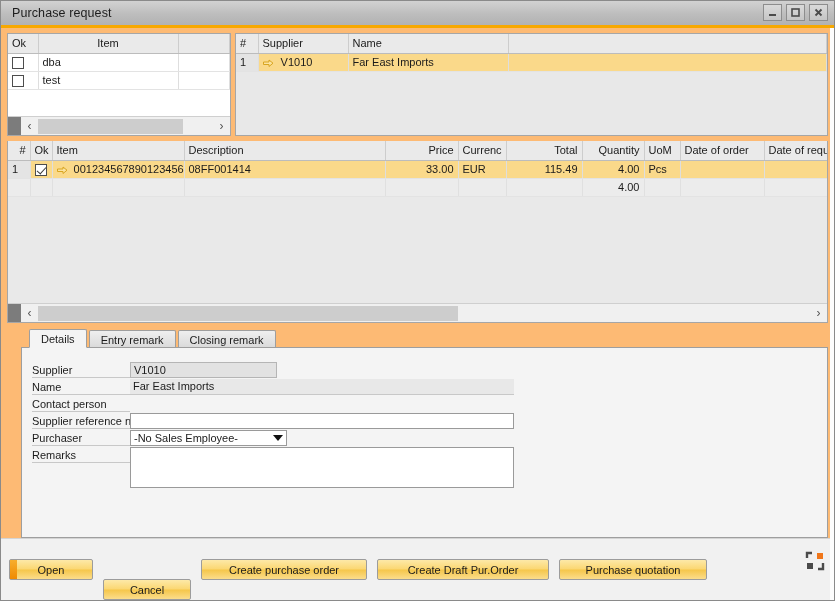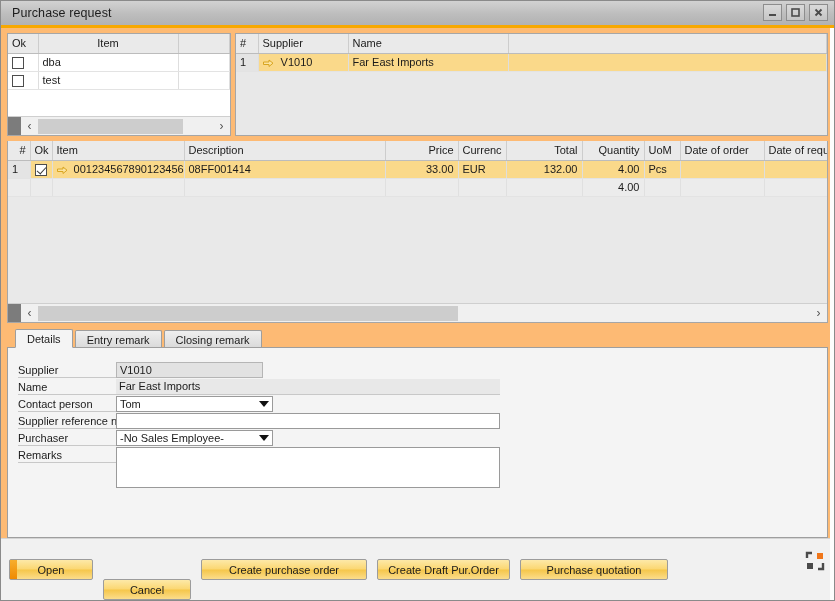--- a/index.html
+++ b/index.html
@@ -181,20 +181,21 @@
   .items-grid td.num, .items-grid th.num { text-align: right; }
   .items-grid .blankrow td { background: #ececec; border-right-color:#e0e0e0; }
   .items-grid .fillrow td { background: #e9e9e9; border: none; height: 14px;}
 
   
   .detail-wrap {
     margin-top: 6px;
     flex: 1 1 auto;
     display: flex; flex-direction: column;
     min-height: 0;
+    margin-left: 14px;
   }
   .tabs { display: flex; align-items: flex-end; height: 19px; padding-left: 8px; }
   .tab {
     height: 18px;
     padding: 0 11px;
     font-size: 11px;
     line-height: 18px;
     border: 1px solid #9e9e9e;
     border-bottom: none;
     background: linear-gradient(to bottom,#efefef,#d9d9d9);
@@ -301,21 +302,21 @@
     white-space: nowrap;
   }
   .btn.default::before {
     content:"";
     position: absolute; left: 0; top: 0; bottom: 0; width: 7px;
     background: linear-gradient(to bottom,#f7ae2e,#ef8a00);
   }
   .btn-open { width: 84px; }
   .btn-cancel { width: 88px; margin-top: 40px; }
   .btn-cpo { width: 166px; }
-  .btn-cdpo { width: 133px; text-align: right; }
+  .btn-cdpo { width: 172px; text-align: right; }
   .btn-pq { width: 148px; }
 
   .corner-ico {
     position: absolute; right: 9px; top: 12px;
     width: 20px; height: 20px;
   }
 
   
   .sliver {
     position: absolute; right: 0; top: 27px; width: 4px; bottom: 0;
@@ -476,21 +477,21 @@
             </td>
             <td>
               <svg class="arrow-ico" width="11" height="9" viewBox="0 0 11 9">
                 <path d="M0.5 3 H6 V1 L10 4.2 L6 7.5 V5.5 H0.5 Z" fill="#fbe3a0" stroke="#d9a520" stroke-width="1"></path>
               </svg>
               <span style="margin-left:3px">001234567890123456</span>
             </td>
             <td>08FF001414</td>
             <td class="num">33.00</td>
             <td>EUR</td>
-            <td class="num">132.00</td>
+            <td class="num">115.49</td>
             <td class="num">4.00</td>
             <td>Pcs</td>
             <td></td>
             <td></td>
 
           </tr>
           <tr class="blankrow">
             <td></td>
             <td></td>
             <td></td>
@@ -540,28 +541,20 @@
 
           <div class="frow">
             <div class="flabel">Name</div>
             <div class="fctrl">
               <div class="inp-flat" style="width:384px">Far East Imports</div>
             </div>
           </div>
 
           <div class="frow">
             <div class="flabel">Contact person</div>
-            <div class="fctrl">
-              <div class="combo" style="width:157px">
-                <span class="val">Tom</span>
-                <span class="caret">
-                    <span class="tri-down"></span>
-                  </span>
-              </div>
-            </div>
           </div>
 
           <div class="frow">
             <div class="flabel">Supplier reference nu</div>
             <div class="fctrl">
               <div class="inp-txt" style="width:384px"></div>
             </div>
           </div>
 
           <div class="frow">

